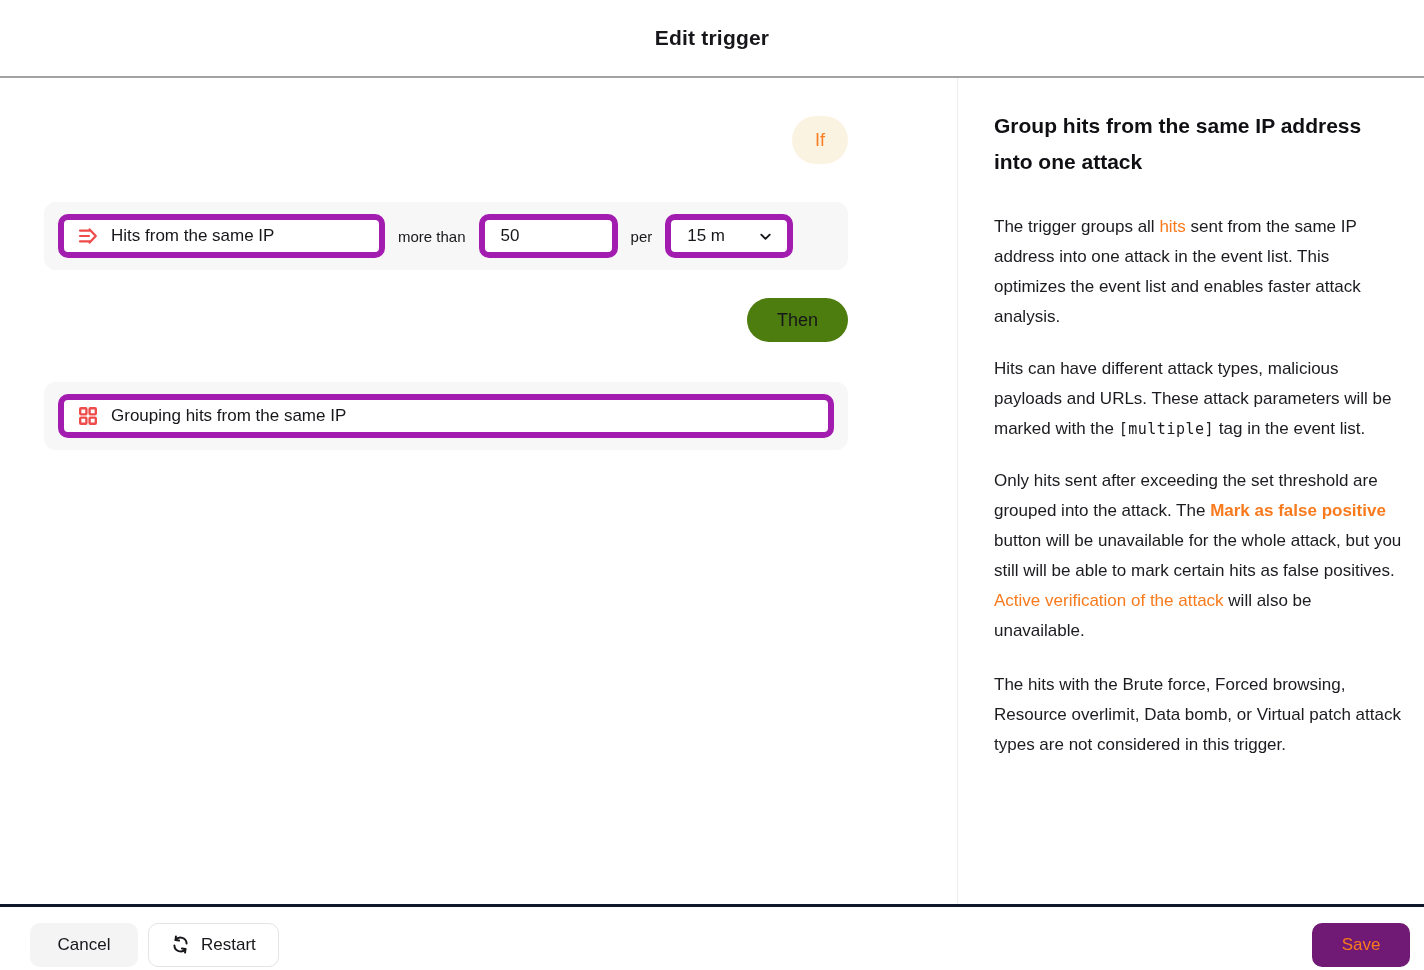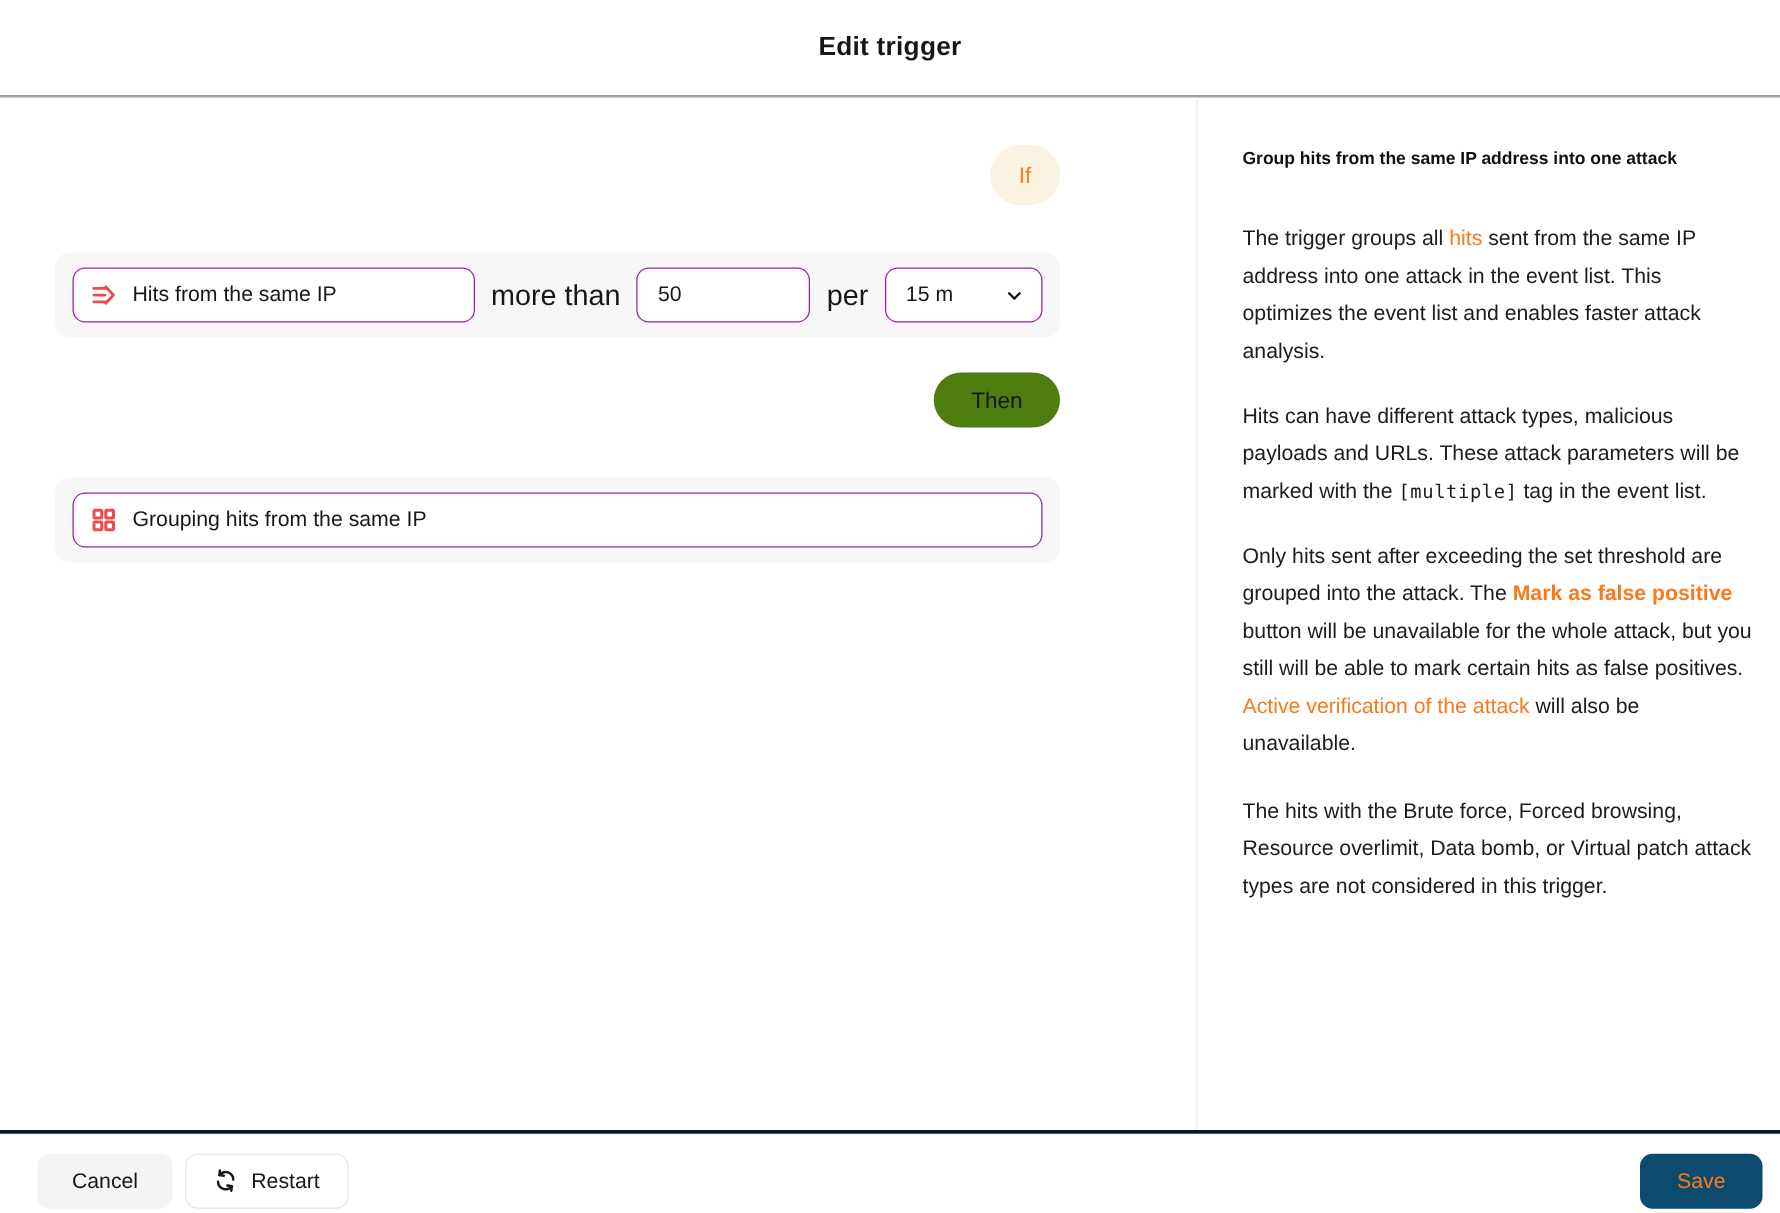--- a/index.html
+++ b/index.html
@@ -31,39 +31,39 @@
   .pill-then {
     margin-top:28px; background:#4d7c0f; color:#17171b; font-size:18px;
     padding:10px 30px; border-radius:24px; line-height:24px;
   }
   .row {
     width:804px; background:#f7f7f8; border-radius:12px;
     padding:12px 14px; display:flex; align-items:center; margin-top:38px;
   }
   .row.action-row { margin-top:40px; }
   .select, .text-input {
-    background:#fff; border:1px solid #a21caf; border-radius:10px;
+    background:#fff; border:6px solid #a21caf; border-radius:10px;
     height:44px; display:flex; align-items:center;
     font-size:17px; color:#17171b;
   }
   .select { cursor:pointer; }
   .select-metric { width:327px; padding:0 14px; gap:13px; }
   .select-action { flex:1; padding:0 14px; gap:13px; }
   .select-interval { width:128px; padding:0 14px 0 16px; justify-content:space-between; }
-  .inline-label { font-size:23px; margin:0 13px; white-space:nowrap; }
+  .inline-label { font-size:15px; margin:0 13px; white-space:nowrap; }
   .text-input { width:139px; padding:0 16px; outline:none; font-family:inherit; }
   .icon { display:inline-flex; align-items:center; justify-content:center; flex:0 0 auto; }
 
   
   .help-panel {
     width:466px; height:826px; overflow:hidden;
     padding:30px 22px 0 36px;
   }
   .help-panel h2 {
-    margin:0 0 32px; font-size:14px; line-height:36px; font-weight:700; color:#101014;
+    margin:0 0 32px; font-size:21px; line-height:36px; font-weight:700; color:#101014;
   }
   .help-panel p { margin:17px 0 22px; font-size:17px; line-height:30px; color:#1b1b20; }
   .help-panel p.p3 { margin-bottom:24px; }
   .help-panel p.p4 { margin-bottom:20px; }
   .hlink { color:#f87a1d; cursor:pointer; text-decoration:none; }
   .hlink-strong { color:#f87a1d; font-weight:700; cursor:pointer; }
   .code {
     font-family:"DejaVu Sans Mono", monospace; font-size:15px; letter-spacing:.5px;
   }
   .more-link { color:#f87a1d; font-size:17px; line-height:30px; margin:0; cursor:pointer; }
@@ -73,21 +73,21 @@
     height:78px; border-top:3px solid #0f172a;
     display:flex; align-items:center; padding:0 14px 0 30px;
   }
   .btn {
     height:44px; border-radius:10px; font-size:17px; font-family:inherit;
     display:flex; align-items:center; justify-content:center;
     border:none; cursor:pointer; color:#17171b; background:transparent;
   }
   .btn-cancel { background:#f4f4f5; width:108px; }
   .btn-restart { background:#fff; border:1px solid #e3e3e8; padding:0 22px; gap:11px; margin-left:10px; }
-  .btn-save { background:#0c4a6e; color:#f87a1d; width:98px; margin-left:auto; }
+  .btn-save { background:#701a75; color:#f87a1d; width:98px; margin-left:auto; }
 </style>
 </head>
 <body>
 
 <header class="titlebar">
   <h1>Edit trigger</h1>
 </header>
 
 <div class="main">
 

